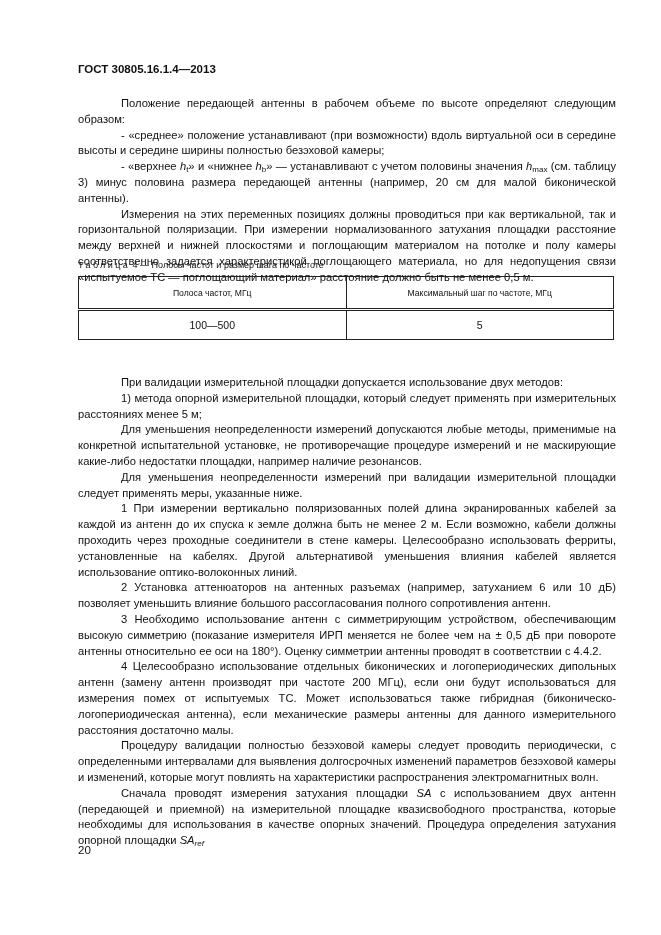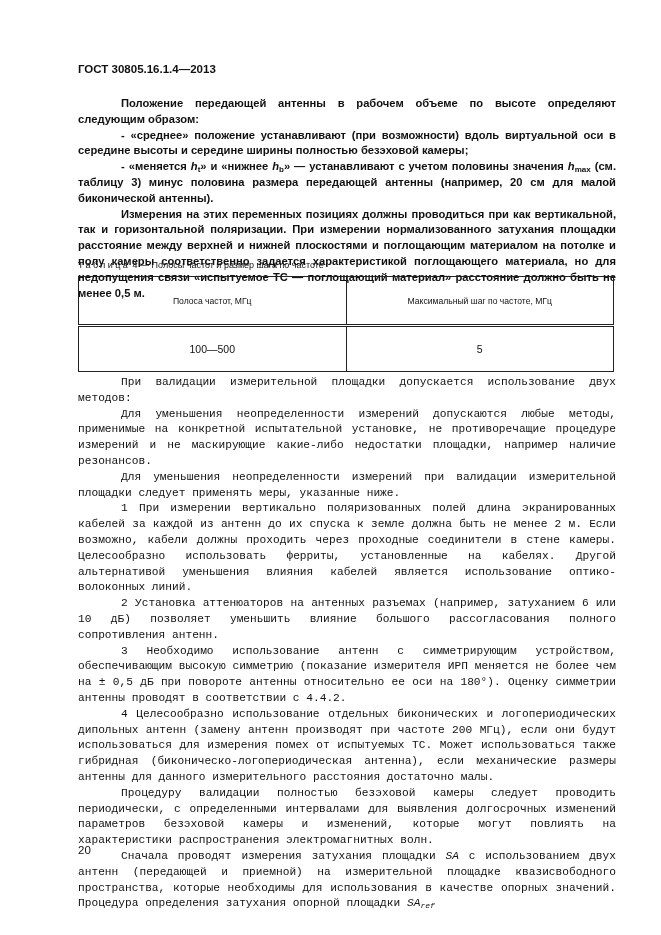--- a/index.html
+++ b/index.html
@@ -7,57 +7,58 @@
          font-family: "Liberation Sans", sans-serif; color: #111; }
   .hdr { position: absolute; left: 78px; top: 63px; font-size: 11.5px; font-weight: bold; }
   .text { position: absolute; left: 78px; width: 538px; font-size: 11.2px; line-height: 15.8px;
           text-align: justify; }
   .p { margin: 0; text-indent: 43px; }
   i { font-style: italic; }
   sub { font-size: 8px; vertical-align: -2px; line-height: 0; }
   .caption { position: absolute; left: 78px; top: 260px; font-size: 9px; }
   .caption .sp { letter-spacing: 2.4px; }
   table { position: absolute; left: 78px; top: 276px; width: 536px; border-collapse: collapse; font-size: 10.5px; }
-  td, th { border: 1px solid #222; text-align: center; padding: 12px; }
+  td, th { border: 1px solid #222; text-align: center; padding: 4px; }
   th { font-weight: normal; font-size: 8.6px; height: 23px; }
   thead tr th { border-bottom: 3px double #222; }
   td { height: 20px; }
   .pageno { position: absolute; left: 78px; top: 844px; font-size: 11.5px; }
 </style>
 </head>
 <body>
 
 <div class="hdr">ГОСТ 30805.16.1.4—2013</div>
 
-<div class="text" style="top:96px;font-weight:bold;">
+<div class="text" style="top:96px;">
   <p class="p">Положение передающей антенны в рабочем объеме по высоте определяют следующим образом:</p>
   <p class="p">- «среднее» положение устанавливают (при возможности) вдоль виртуальной оси в середине высоты и середине ширины полностью безэховой камеры;</p>
-  <p class="p"><span>- «меняется </span><i>h</i><sub>t</sub><span>» и «нижнее </span><i>h</i><sub>b</sub><span>» — устанавливают с учетом половины значения </span><i>h</i><sub>max</sub><span> (см. таблицу 3) минус половина размера передающей антенны (например, 20 см для малой биконической антенны).</span></p>
+  <p class="p"><span>- «верхнее </span><i>h</i><sub>t</sub><span>» и «нижнее </span><i>h</i><sub>b</sub><span>» — устанавливают с учетом половины значения </span><i>h</i><sub>max</sub><span> (см. таблицу 3) минус половина размера передающей антенны (например, 20 см для малой биконической антенны).</span></p>
   <p class="p">Измерения на этих переменных позициях должны проводиться при как вертикальной, так и горизонтальной поляризации. При измерении нормализованного затухания площадки расстояние между верхней и нижней плоскостями и поглощающим материалом на потолке и полу камеры соответственно задается характеристикой поглощающего материала, но для недопущения связи «испытуемое ТС — поглощающий материал» расстояние должно быть не менее 0,5 м.</p>
 </div>
 
 <div class="caption"><span class="sp">Таблица</span><span> 4 — Полосы частот и размер шага по частоте</span></div>
 
 <table>
   <thead>
     <tr>
       <th style="width:50%;">Полоса частот, МГц</th>
       <th>Максимальный шаг по частоте, МГц</th>
     </tr>
   </thead>
   <tbody>
     <tr>
       <td>100—500</td>
       <td>5</td>
     </tr>
   </tbody>
 </table>
 
-<div class="text" style="top:375px;font-family:Liberation Mono, monospace;">
+<div class="text" style="top:375px;">
   <p class="p">При валидации измерительной площадки допускается использование двух методов:</p>
+  <p class="p">1) метода опорной измерительной площадки, который следует применять при измерительных расстояниях менее 5 м;</p>
   <p class="p">Для уменьшения неопределенности измерений допускаются любые методы, применимые на конкретной испытательной установке, не противоречащие процедуре измерений и не маскирующие какие-либо недостатки площадки, например наличие резонансов.</p>
   <p class="p">Для уменьшения неопределенности измерений при валидации измерительной площадки следует применять меры, указанные ниже.</p>
   <p class="p">1 При измерении вертикально поляризованных полей длина экранированных кабелей за каждой из антенн до их спуска к земле должна быть не менее 2 м. Если возможно, кабели должны проходить через проходные соединители в стене камеры. Целесообразно использовать ферриты, установленные на кабелях. Другой альтернативой уменьшения влияния кабелей является использование оптико-волоконных линий.</p>
   <p class="p">2 Установка аттенюаторов на антенных разъемах (например, затуханием 6 или 10 дБ) позволяет уменьшить влияние большого рассогласования полного сопротивления антенн.</p>
   <p class="p">3 Необходимо использование антенн с симметрирующим устройством, обеспечивающим высокую симметрию (показание измерителя ИРП меняется не более чем на ± 0,5 дБ при повороте антенны относительно ее оси на 180°). Оценку симметрии антенны проводят в соответствии с 4.4.2.</p>
   <p class="p">4 Целесообразно использование отдельных биконических и логопериодических дипольных антенн (замену антенн производят при частоте 200 МГц), если они будут использоваться для измерения помех от испытуемых ТС. Может использоваться также гибридная (биконическо-логопериодическая антенна), если механические размеры антенны для данного измерительного расстояния достаточно малы.</p>
   <p class="p">Процедуру валидации полностью безэховой камеры следует проводить периодически, с определенными интервалами для выявления долгосрочных изменений параметров безэховой камеры и изменений, которые могут повлиять на характеристики распространения электромагнитных волн.</p>
   <p class="p"><span>Сначала проводят измерения затухания площадки </span><i>SA</i><span> с использованием двух антенн (передающей и приемной) на измерительной площадке квазисвободного пространства, которые необходимы для использования в качестве опорных значений. Процедура определения затухания опорной площадки </span><i>SA</i><sub><i>ref</i></sub></p>
 </div>
 

